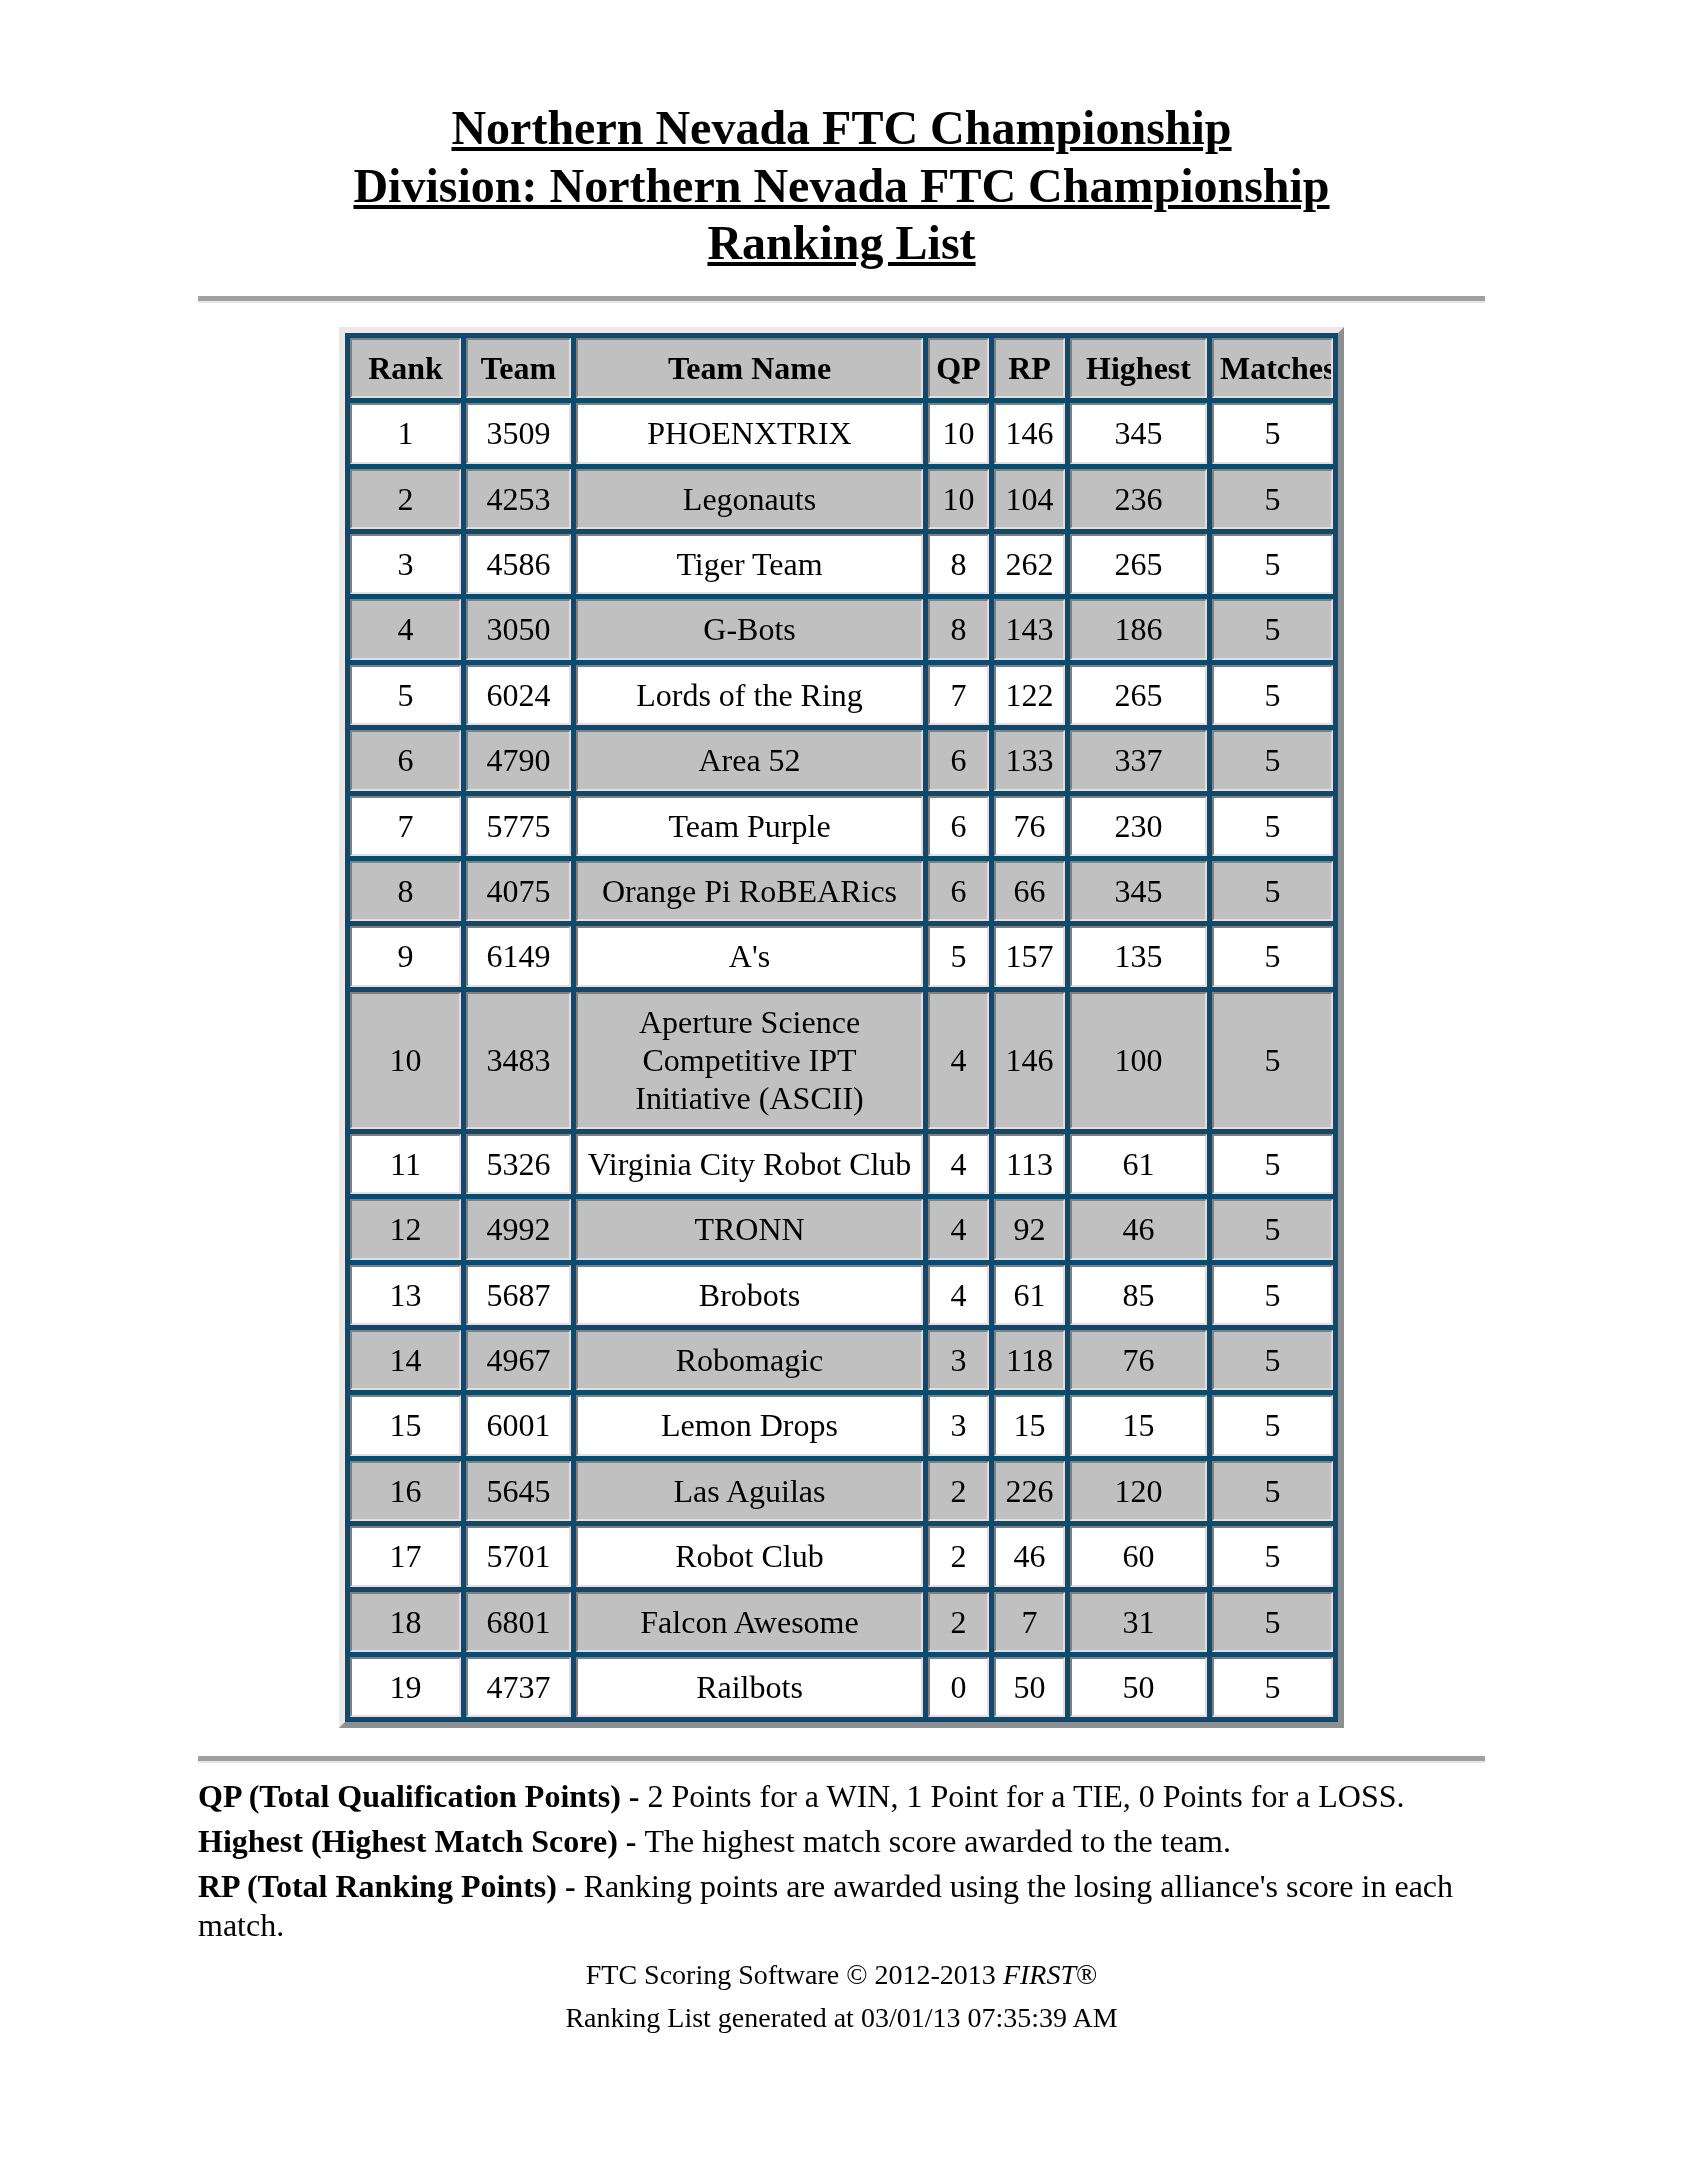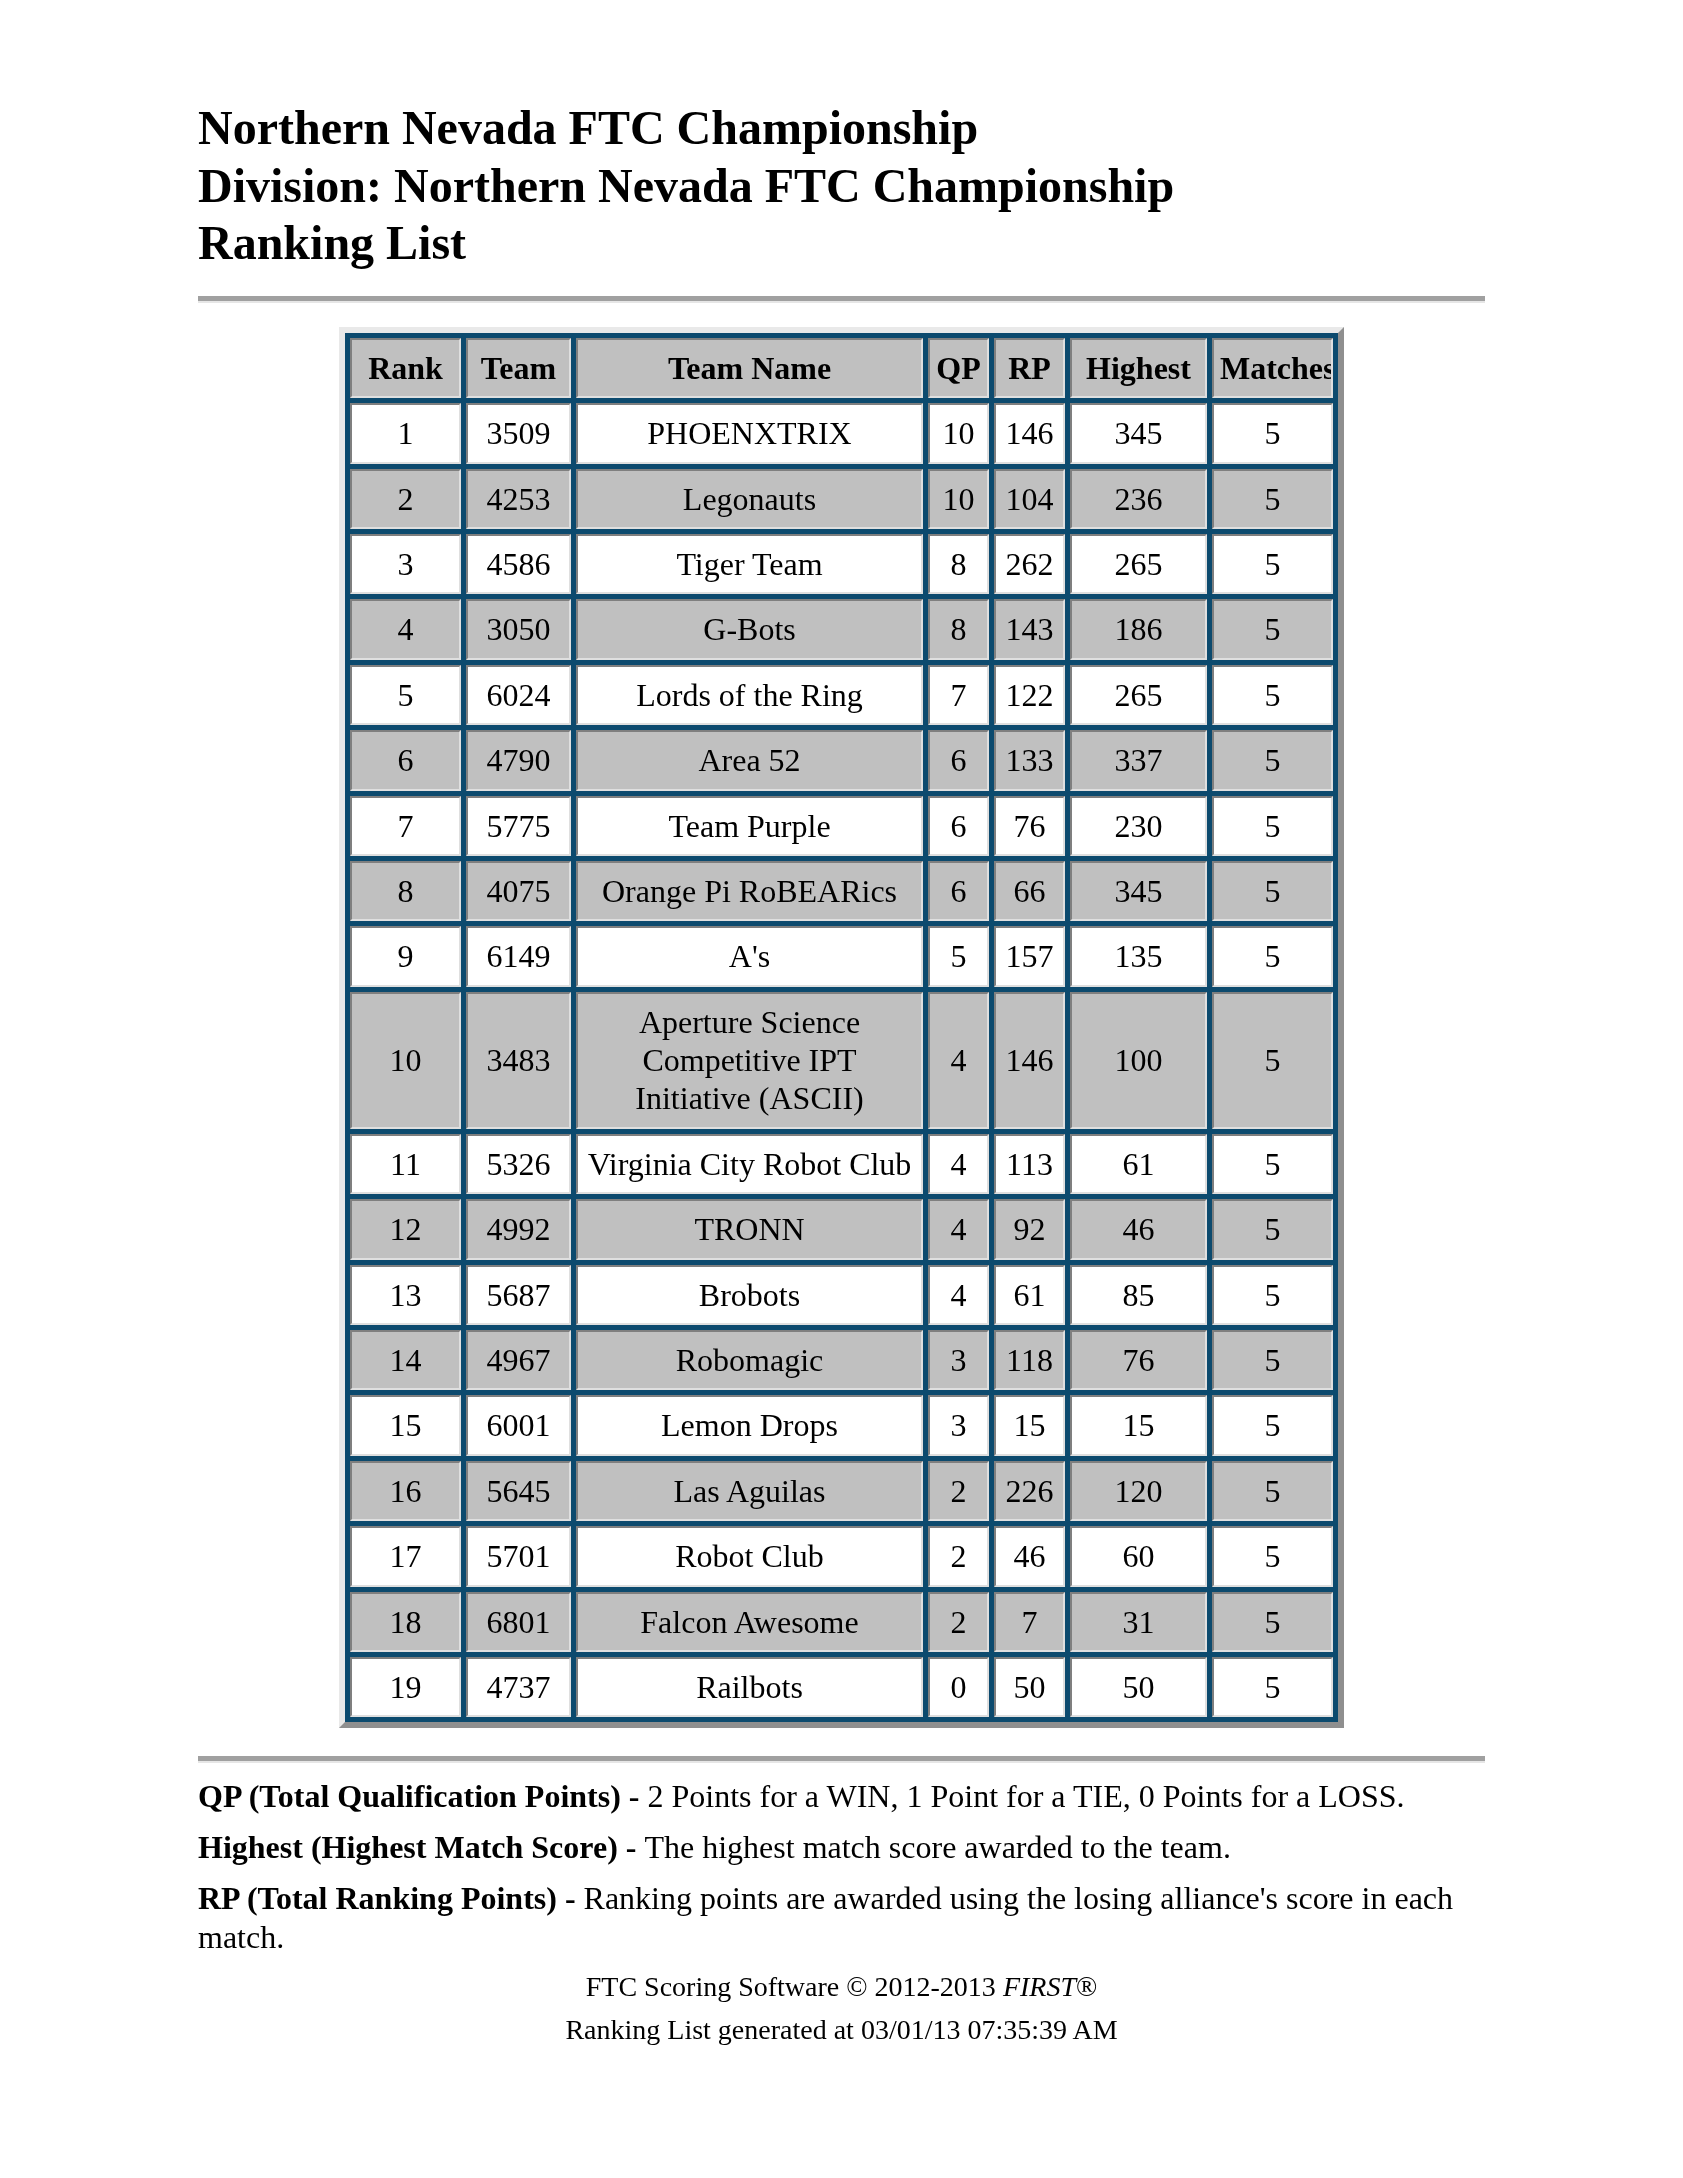--- a/index.html
+++ b/index.html
@@ -14,23 +14,25 @@
     color: #000000;
     position: relative;
     overflow: hidden;
   }
   .content {
     width: 1287px;
     margin: 0 auto;
   }
   .title {
     margin: 99px 0 24px 0;
+    text-align: center;
     font-size: 48px;
     font-weight: bold;
     line-height: 1.2;
+    text-decoration: underline;
   }
   .rule {
     height: 5px;
     background: var(--rule-gray, #a0a0a0);
     border: 0;
     border-bottom: 2px solid #e6e6e6;
   }
   .rule-bottom {
     margin-top: 28px;
   }
@@ -64,21 +66,21 @@
   }
   table.ranking tr.plain td {
     background: #ffffff;
   }
   .footnotes {
     margin-top: 14px;
     font-size: 32px;
     line-height: 1.22;
   }
   .note {
-    margin: 12px 0;
+    margin: 6px 0;
   }
   .note .term {
     font-weight: bold;
   }
   .center-footer {
     text-align: center;
     font-size: 28px;
     margin-top: 12px;
     line-height: 1.2;
   }

